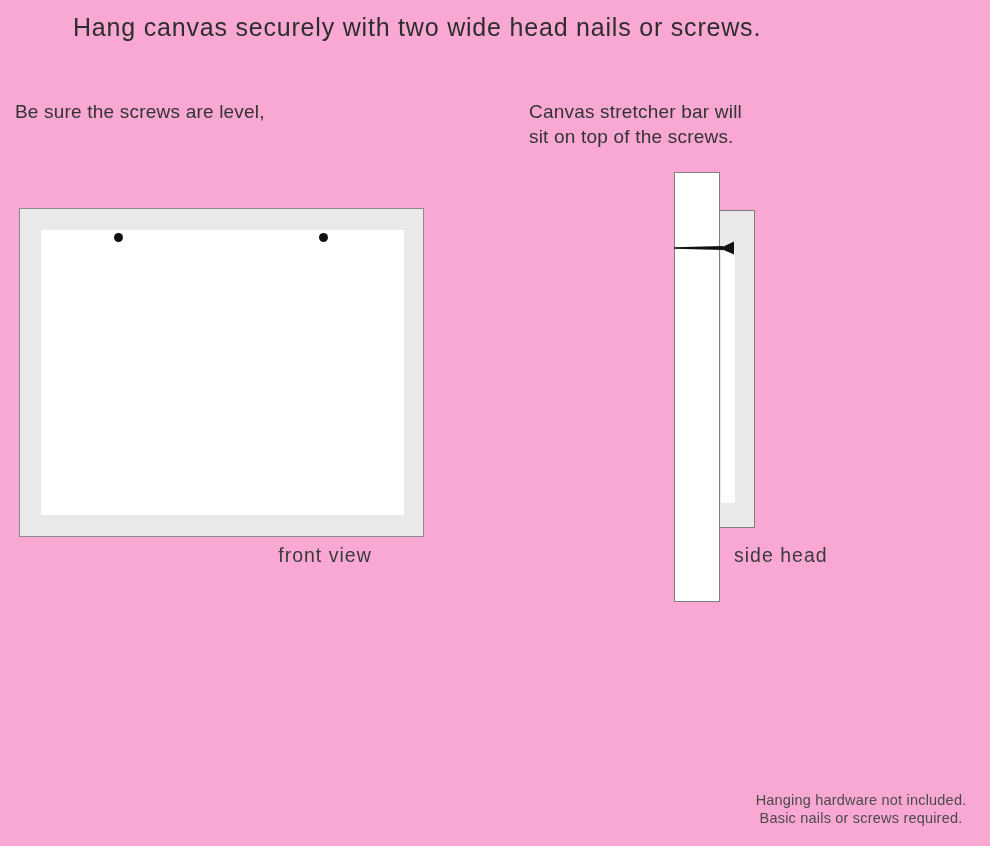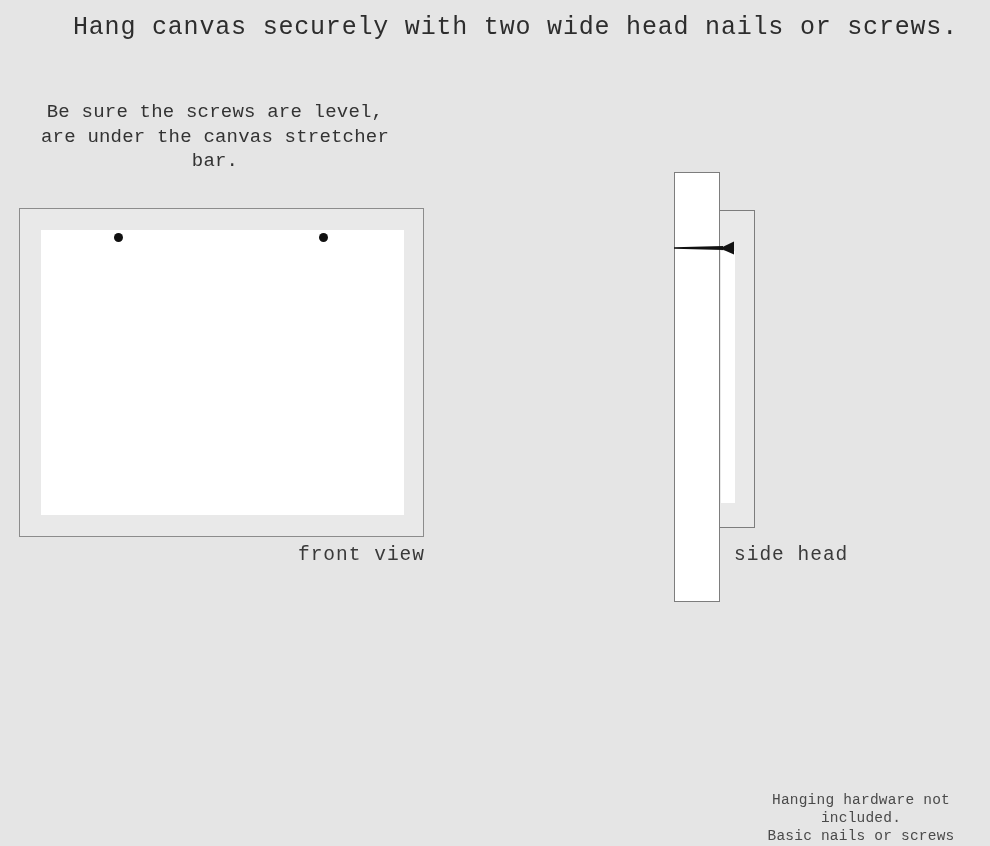--- a/index.html
+++ b/index.html
@@ -1,57 +1,56 @@
 <!DOCTYPE html>
 <html><head>
 <meta charset="utf-8">
 <style>
   * { margin: 0; padding: 0; box-sizing: border-box; }
   html, body { background: #ffffff; }
   .page {
     position: relative;
     width: 990px;
     height: 846px;
-    background: #e5e5e5;
-    font-family: Liberation Mono, monospace;
+    background: #f9a8d4;
+    font-family: Liberation Sans, sans-serif;
     color: #333333;
     overflow: hidden;
   }
 
   
   .title {
     position: absolute;
     left: 73px;
     top: 13px;
     font-size: 25px;
     letter-spacing: 0.8px;
     color: #2d2d2d;
     white-space: nowrap;
   }
   .instruction {
     position: absolute;
     top: 100px;
-    text-align: center;
     font-size: 19px;
     line-height: 24.5px;
     letter-spacing: 0.2px;
     color: #333333;
   }
   .instruction.left-note  { left: 15px;  width: 400px; }
   .instruction.right-note { left: 529px; width: 300px; }
 
   .view-label {
     position: absolute;
     top: 544px;
     font-size: 19.5px;
     letter-spacing: 1px;
     color: #3a3a3a;
     white-space: nowrap;
   }
-  .front-label { left: 225px; width: 200px; text-align: right; }
+  .front-label { left: 225px; width: 200px; text-align: center; }
   .side-label  { left: 734px; }
 
   .footnote {
     position: absolute;
     left: 730px;
     top: 791px;
     width: 262px;
     text-align: center;
     font-size: 14.5px;
     line-height: 18px;
@@ -127,23 +126,26 @@
 </style>
 </head>
 <body>
 
 <div class="page">
 
   <div class="title">Hang canvas securely with two wide head nails or screws.</div>
 
   <div class="instruction left-note">
     <div>Be sure the screws are level,</div>
-    <div>are under the canvas stretcher bar.</div>
   </div>
 
+  <div class="instruction right-note">
+    <div>Canvas stretcher bar will</div>
+    <div>sit on top of the screws.</div>
+  </div>
 
   <div class="front-frame">
     <div class="front-face"></div>
     <div class="screw-dot screw-1"></div>
     <div class="screw-dot screw-2"></div>
   </div>
   <div class="view-label front-label">front view</div>
 
   <div class="side-canvas">
     <div class="side-canvas-inner"></div>

